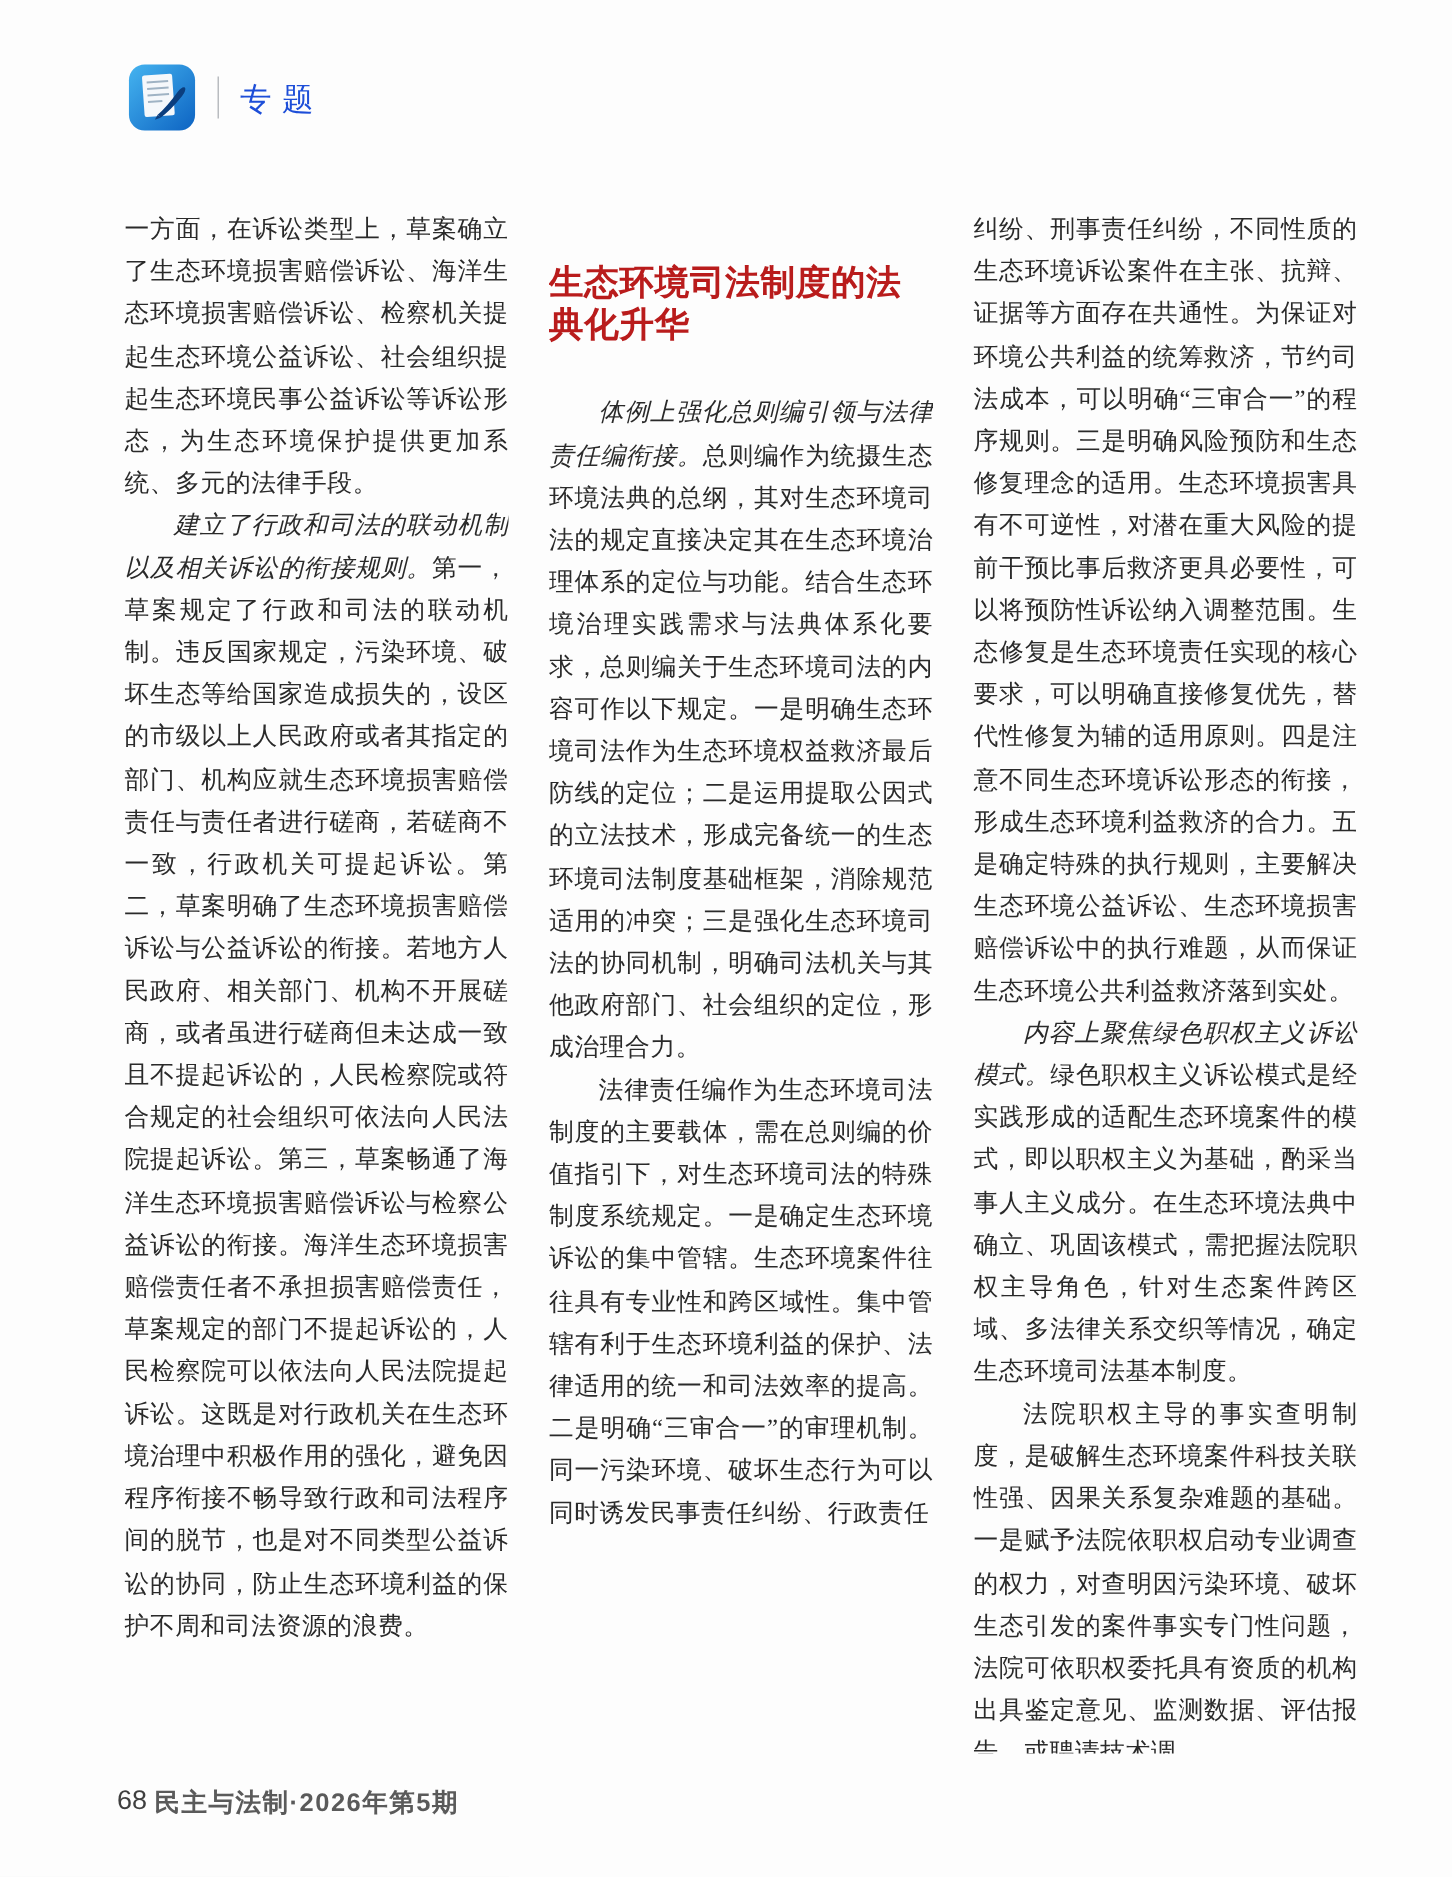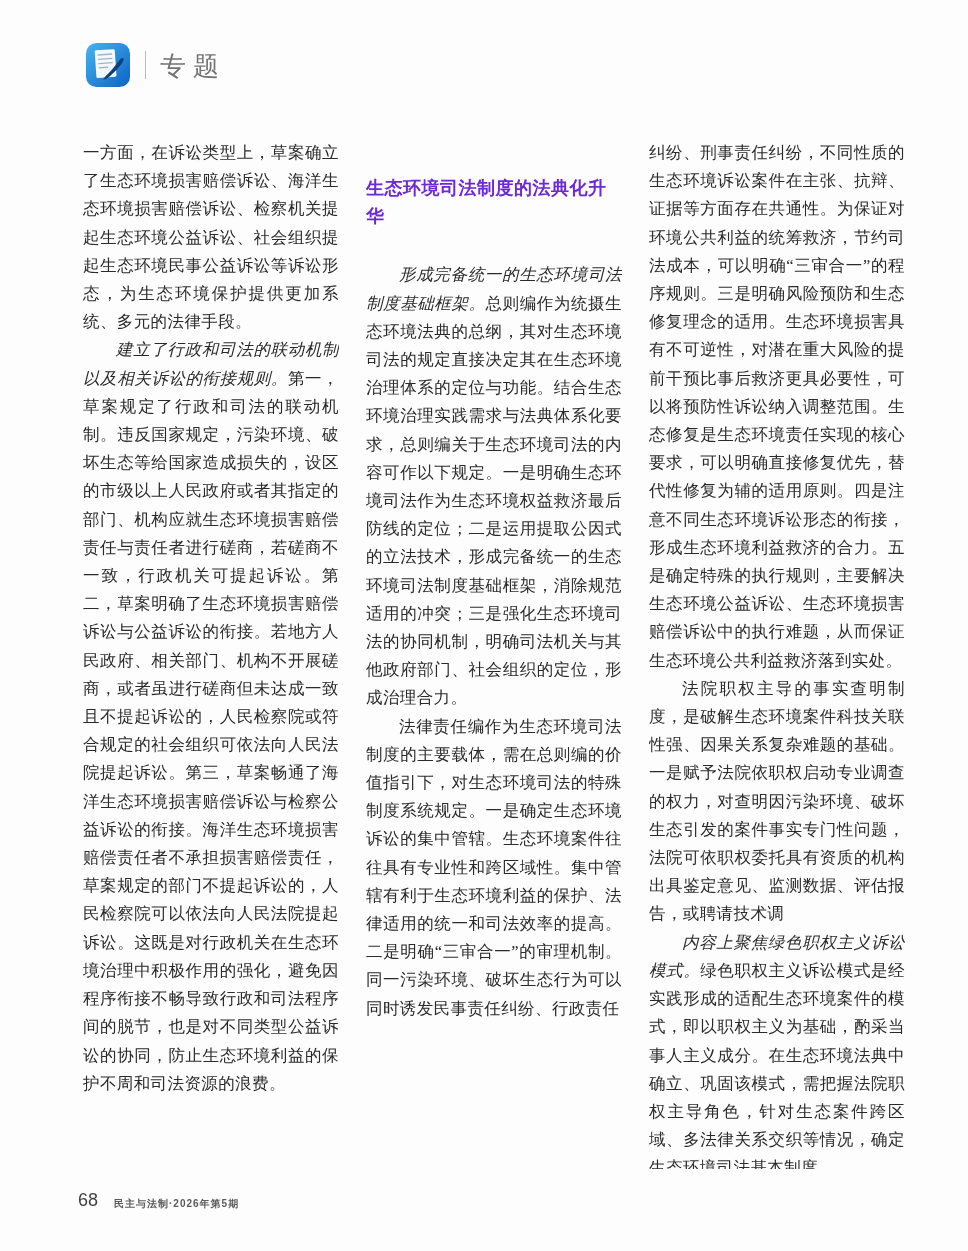--- a/index.html
+++ b/index.html
@@ -18,52 +18,52 @@
   .header{
     position:absolute;left:85px;top:42px;
     display:flex;align-items:center;gap:14px;
   }
   .app-icon{width:46px;height:46px;display:block;}
   .header-divider{
     width:1px;height:28px;background:#b9bcc0;
   }
   .section-label{
     font-family:"Liberation Sans","DejaVu Sans",sans-serif;
-    font-size:26px;color:#737373;letter-spacing:7px;
+    font-size:21px;color:#1d4ed8;letter-spacing:7px;
     line-height:1;padding-top:2px;
   }
   
   .content{
     position:absolute;left:83px;top:139px;width:822px;height:1030px;
     display:flex;gap:27px;
   }
   .col{
     width:256px;flex:0 0 256px;
     font-size:16.5px;line-height:28.2px;color:#2a2a2a;
     text-align:justify;text-justify:inter-ideograph;
     letter-spacing:0.4px;
     overflow:hidden;
   }
   .col p{margin:0;text-indent:2em;}
   .col p.no-indent{text-indent:0;}
   .em-kai{font-style:italic;}
   .col-heading{
     font-family:"Liberation Sans","DejaVu Sans",sans-serif;
-    font-weight:700;font-size:18px;color:#6d28d9;
+    font-weight:700;font-size:23px;color:#b91c1c;
     letter-spacing:0.5px;text-indent:0;
     margin:35px 0 31px 0;text-align:left;
   }
   
   .footer{
     position:absolute;left:78px;top:1190px;
-    display:flex;align-items:flex-end;gap:16px;
+    display:flex;align-items:flex-start;gap:5px;
     font-family:"Liberation Sans","DejaVu Sans",sans-serif;
   }
   .page-number{font-size:18px;color:#3f3f3f;}
-  .journal-name{font-size:10px;color:#5a5a5a;font-weight:600;letter-spacing:1px;}
+  .journal-name{font-size:17px;color:#5a5a5a;font-weight:600;letter-spacing:1px;}
 </style>
 </head>
 <body>
 
 <div class="page">
 
   <div class="header">
     <svg class="app-icon" viewBox="0 0 48 48" aria-hidden="true">
       <defs>
         <linearGradient id="iconGrad" x1="0" y1="0" x2="1" y2="1">
@@ -88,28 +88,28 @@
 
   <div class="content">
 
     <div class="col">
       <p class="no-indent"><span>一方面，在诉讼类型上，草案确立了生态环境损害赔偿诉讼、海洋生态环境损害赔偿诉讼、检察机关提起生态环境公益诉讼、社会组织提起生态环境民事公益诉讼等诉讼形态，为生态环境保护提供更加系统、多元的法律手段。</span></p>
       <p><span class="em-kai">建立了行政和司法的联动机制以及相关诉讼的衔接规则。</span><span>第一，草案规定了行政和司法的联动机制。违反国家规定，污染环境、破坏生态等给国家造成损失的，设区的市级以上人民政府或者其指定的部门、机构应就生态环境损害赔偿责任与责任者进行磋商，若磋商不一致，行政机关可提起诉讼。第二，草案明确了生态环境损害赔偿诉讼与公益诉讼的衔接。若地方人民政府、相关部门、机构不开展磋商，或者虽进行磋商但未达成一致且不提起诉讼的，人民检察院或符合规定的社会组织可依法向人民法院提起诉讼。第三，草案畅通了海洋生态环境损害赔偿诉讼与检察公益诉讼的衔接。海洋生态环境损害赔偿责任者不承担损害赔偿责任，草案规定的部门不提起诉讼的，人民检察院可以依法向人民法院提起诉讼。这既是对行政机关在生态环境治理中积极作用的强化，避免因程序衔接不畅导致行政和司法程序间的脱节，也是对不同类型公益诉讼的协同，防止生态环境利益的保护不周和司法资源的浪费。</span></p>
     </div>
 
     <div class="col">
       <h2 class="col-heading">生态环境司法制度的法典化升华</h2>
-      <p><span class="em-kai">形成完备统一的生态环境司法制度基础框架。</span><span>总则编作为统摄生态环境法典的总纲，其对生态环境司法的规定直接决定其在生态环境治理体系的定位与功能。结合生态环境治理实践需求与法典体系化要求，总则编关于生态环境司法的内容可作以下规定。一是明确生态环境司法作为生态环境权益救济最后防线的定位；二是运用提取公因式的立法技术，形成完备统一的生态环境司法制度基础框架，消除规范适用的冲突；三是强化生态环境司法的协同机制，明确司法机关与其他政府部门、社会组织的定位，形成治理合力。</span></p>
+      <p><span class="em-kai">体例上强化总则编引领与法律责任编衔接。</span><span>总则编作为统摄生态环境法典的总纲，其对生态环境司法的规定直接决定其在生态环境治理体系的定位与功能。结合生态环境治理实践需求与法典体系化要求，总则编关于生态环境司法的内容可作以下规定。一是明确生态环境司法作为生态环境权益救济最后防线的定位；二是运用提取公因式的立法技术，形成完备统一的生态环境司法制度基础框架，消除规范适用的冲突；三是强化生态环境司法的协同机制，明确司法机关与其他政府部门、社会组织的定位，形成治理合力。</span></p>
       <p><span>法律责任编作为生态环境司法制度的主要载体，需在总则编的价值指引下，对生态环境司法的特殊制度系统规定。一是确定生态环境诉讼的集中管辖。生态环境案件往往具有专业性和跨区域性。集中管辖有利于生态环境利益的保护、法律适用的统一和司法效率的提高。二是明确“三审合一”的审理机制。同一污染环境、破坏生态行为可以同时诱发民事责任纠纷、行政责任</span></p>
     </div>
 
     <div class="col">
       <p class="no-indent"><span>纠纷、刑事责任纠纷，不同性质的生态环境诉讼案件在主张、抗辩、证据等方面存在共通性。为保证对环境公共利益的统筹救济，节约司法成本，可以明确“三审合一”的程序规则。三是明确风险预防和生态修复理念的适用。生态环境损害具有不可逆性，对潜在重大风险的提前干预比事后救济更具必要性，可以将预防性诉讼纳入调整范围。生态修复是生态环境责任实现的核心要求，可以明确直接修复优先，替代性修复为辅的适用原则。四是注意不同生态环境诉讼形态的衔接，形成生态环境利益救济的合力。五是确定特殊的执行规则，主要解决生态环境公益诉讼、生态环境损害赔偿诉讼中的执行难题，从而保证生态环境公共利益救济落到实处。</span></p>
+      <p><span class="em-kai">内容上聚焦绿色职权主义诉讼模式。</span><span>绿色职权主义诉讼模式是经实践形成的适配生态环境案件的模式，即以职权主义为基础，酌采当事人主义成分。在生态环境法典中确立、巩固该模式，需把握法院职权主导角色，针对生态案件跨区域、多法律关系交织等情况，确定生态环境司法基本制度。</span></p>
       <p><span>法院职权主导的事实查明制度，是破解生态环境案件科技关联性强、因果关系复杂难题的基础。一是赋予法院依职权启动专业调查的权力，对查明因污染环境、破坏生态引发的案件事实专门性问题，法院可依职权委托具有资质的机构出具鉴定意见、监测数据、评估报告，或聘请技术调</span></p>
-      <p><span class="em-kai">内容上聚焦绿色职权主义诉讼模式。</span><span>绿色职权主义诉讼模式是经实践形成的适配生态环境案件的模式，即以职权主义为基础，酌采当事人主义成分。在生态环境法典中确立、巩固该模式，需把握法院职权主导角色，针对生态案件跨区域、多法律关系交织等情况，确定生态环境司法基本制度。</span></p>
     </div>
 
   </div>
 
   <div class="footer">
     <span class="page-number">68</span>
     <span class="journal-name">民主与法制·2026年第5期</span>
   </div>
 
 </div>

